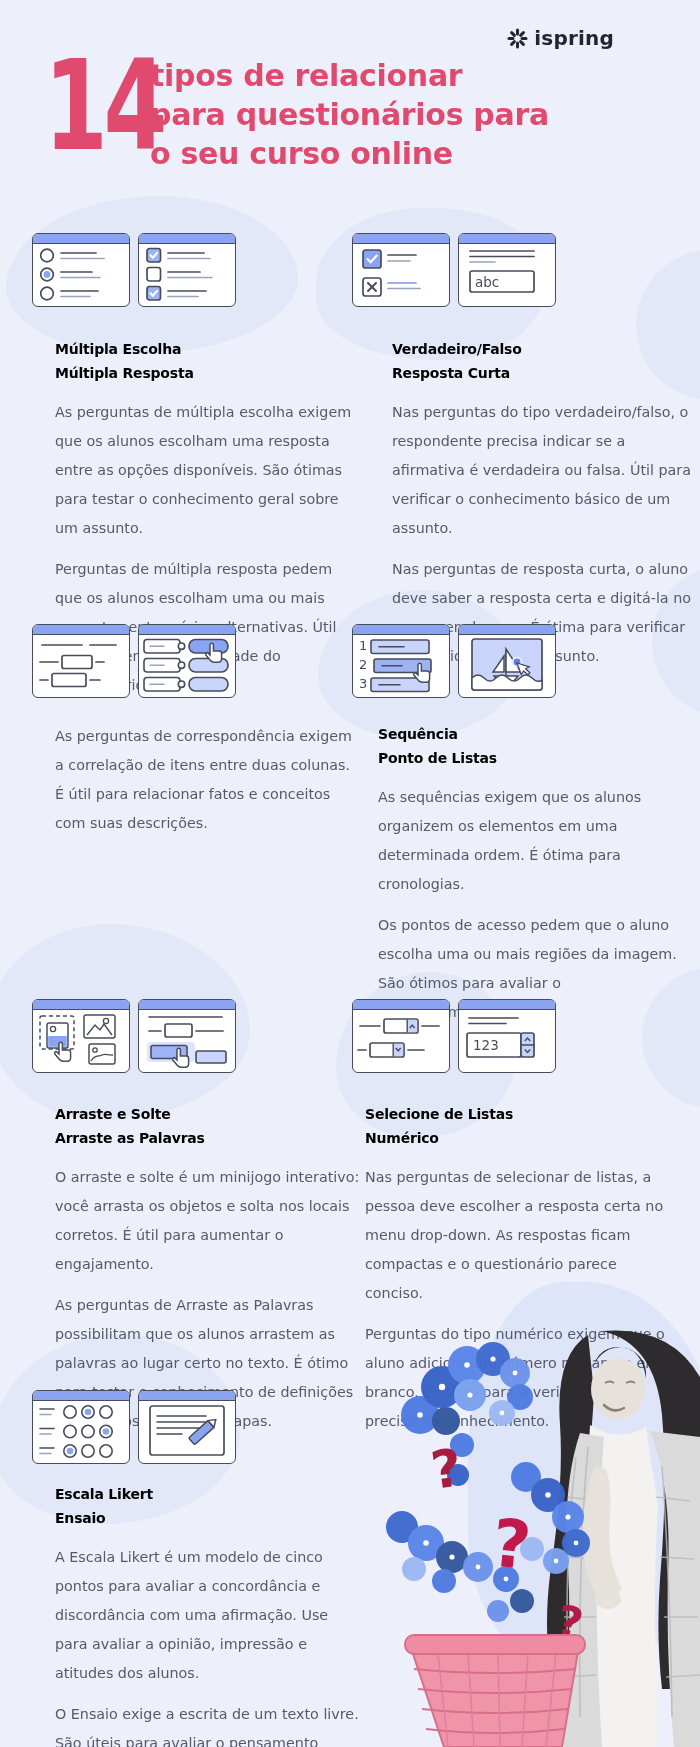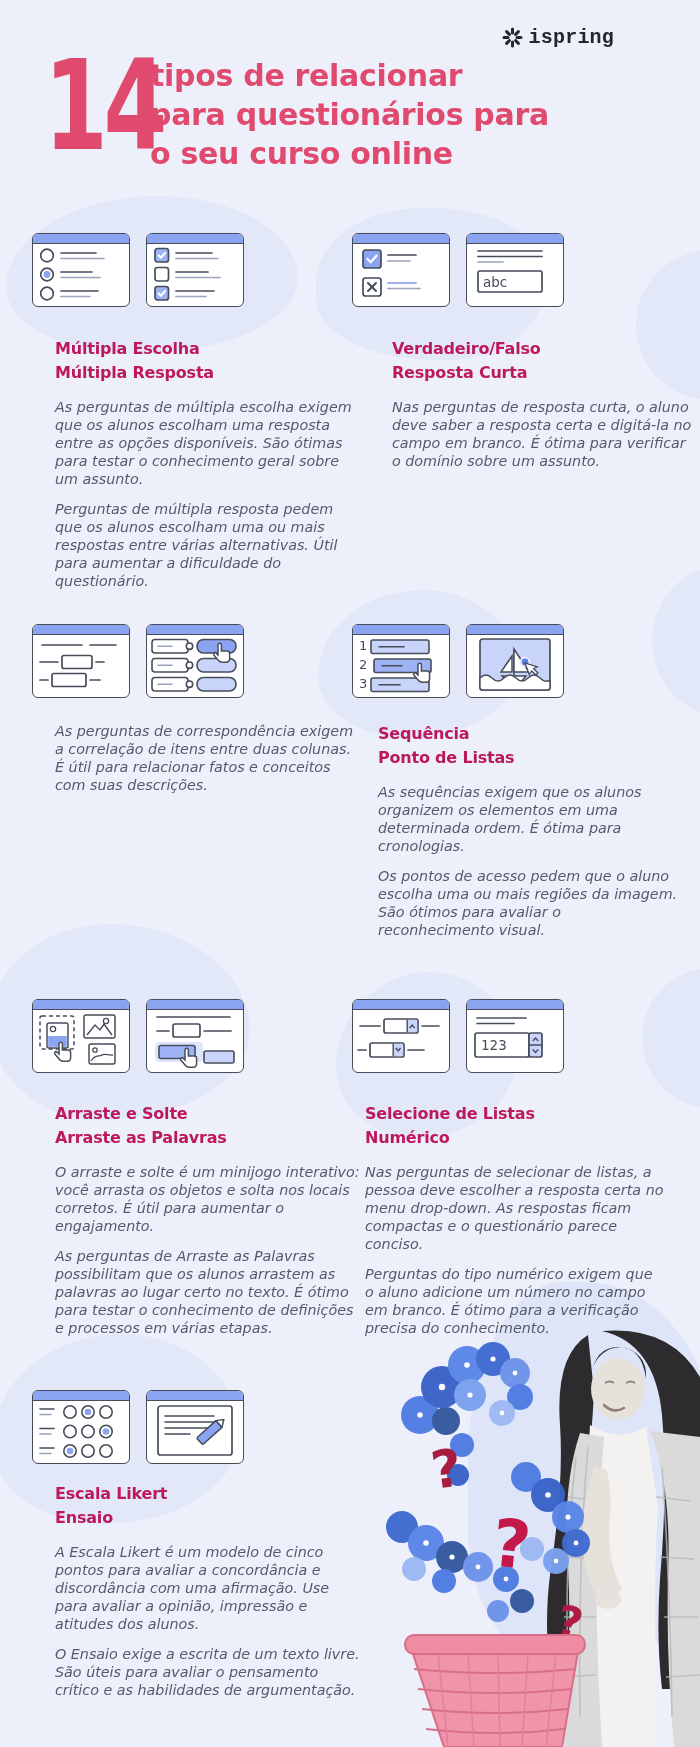--- a/index.html
+++ b/index.html
@@ -2,38 +2,38 @@
 <html><head>
 <meta charset="utf-8">
 <style>
   html,body{margin:0;padding:0;background:#dfe3f0;}
   .page{position:relative;width:700px;height:1747px;margin:0 auto;background:#edf0fa;
         overflow:hidden;font-family:"DejaVu Sans","Liberation Sans",sans-serif;}
   .blob{position:absolute;background:#e2e8f8;border-radius:52% 48% 55% 45%/58% 52% 48% 42%;}
   .blob.round{border-radius:50%;}
 
   
-  .logo{position:absolute;top:26px;right:86px;display:flex;align-items:center;gap:6px;font-family:Liberation Mono, monospace;}
+  .logo{position:absolute;top:26px;right:86px;display:flex;align-items:center;gap:6px;}
   .logo-text{font-size:20px;font-weight:bold;color:#23262f;letter-spacing:.2px;}
   .big-num{position:absolute;left:44px;top:44px;font-size:124px;font-weight:800;
            letter-spacing:-6px;color:#e04a6e;line-height:1;transform:scaleX(.74);transform-origin:0 0;}
   .headline{position:absolute;left:150px;top:56px;font-size:30px;font-weight:800;
             color:#e04a6e;line-height:39px;letter-spacing:-.3px;}
 
   
-  .cards{position:absolute;display:flex;gap:16px;}
+  .cards{position:absolute;display:flex;gap:8px;}
   .card{width:98px;height:74px;background:#fff;border:1.8px solid #474c59;border-radius:6px;
         box-sizing:border-box;display:flex;flex-direction:column;overflow:hidden;}
   .card .bar{height:9px;background:#8ba4f2;border-bottom:1.8px solid #474c59;flex:none;}
   .card svg{display:block;margin:1px auto 0;}
 
   
   .sec-text{position:absolute;}
-  .sec-h{margin:0 0 13px 0;font-size:16px;line-height:24px;color:#be185d;font-weight:800;letter-spacing:-.2px;}
-  .sec-p{margin:0 0 12px 0;font-size:14.3px;line-height:18px;color:#555a6a;font-style:italic;}
+  .sec-h{margin:0 0 13px 0;font-size:14px;line-height:24px;color:#000000;font-weight:800;letter-spacing:-.2px;}
+  .sec-p{margin:0 0 12px 0;font-size:14.3px;line-height:29px;color:#555a6a;}
 
   .illu{position:absolute;left:350px;top:1317px;width:350px;height:430px;}
 </style>
 </head>
 <body>
 
 <div class="page">
 
   <div class="blob" style="left:6px;top:196px;width:292px;height:158px;"></div>
   <div class="blob" style="left:316px;top:208px;width:232px;height:152px;border-radius:48% 52% 45% 55%/52% 48% 58% 42%;"></div>
@@ -146,20 +146,21 @@
       <span>Múltipla Resposta</span>
     </h2>
     <p class="sec-p">As perguntas de múltipla escolha exigem que os alunos escolham uma resposta entre as opções disponíveis. São ótimas para testar o conhecimento geral sobre um assunto.</p>
     <p class="sec-p">Perguntas de múltipla resposta pedem que os alunos escolham uma ou mais respostas entre várias alternativas. Útil para aumentar a dificuldade do questionário.</p>
   </div>
   <div class="sec-text" style="left:392px;top:337px;width:300px;">
     <h2 class="sec-h">
       <span>Verdadeiro/Falso</span><br>
       <span>Resposta Curta</span>
     </h2>
+    <p class="sec-p">Nas perguntas do tipo verdadeiro/falso, o respondente precisa indicar se a afirmativa é verdadeira ou falsa. Útil para verificar o conhecimento básico de um assunto.</p>
     <p class="sec-p">Nas perguntas de resposta curta, o aluno deve saber a resposta certa e digitá-la no campo em branco. É ótima para verificar o domínio sobre um assunto.</p>
   </div>
 
   <div class="cards" style="left:32px;top:624px;">
     <div class="card">
         <div class="bar"></div>
       <svg width="94" height="60" viewBox="0 0 94 60">
         <g stroke="#474c59" stroke-width="1.7" fill="none" stroke-linecap="round">
           <line x1="8" y1="9" x2="48" y2="9"></line>
             <line x1="56" y1="9" x2="82" y2="9"></line>

